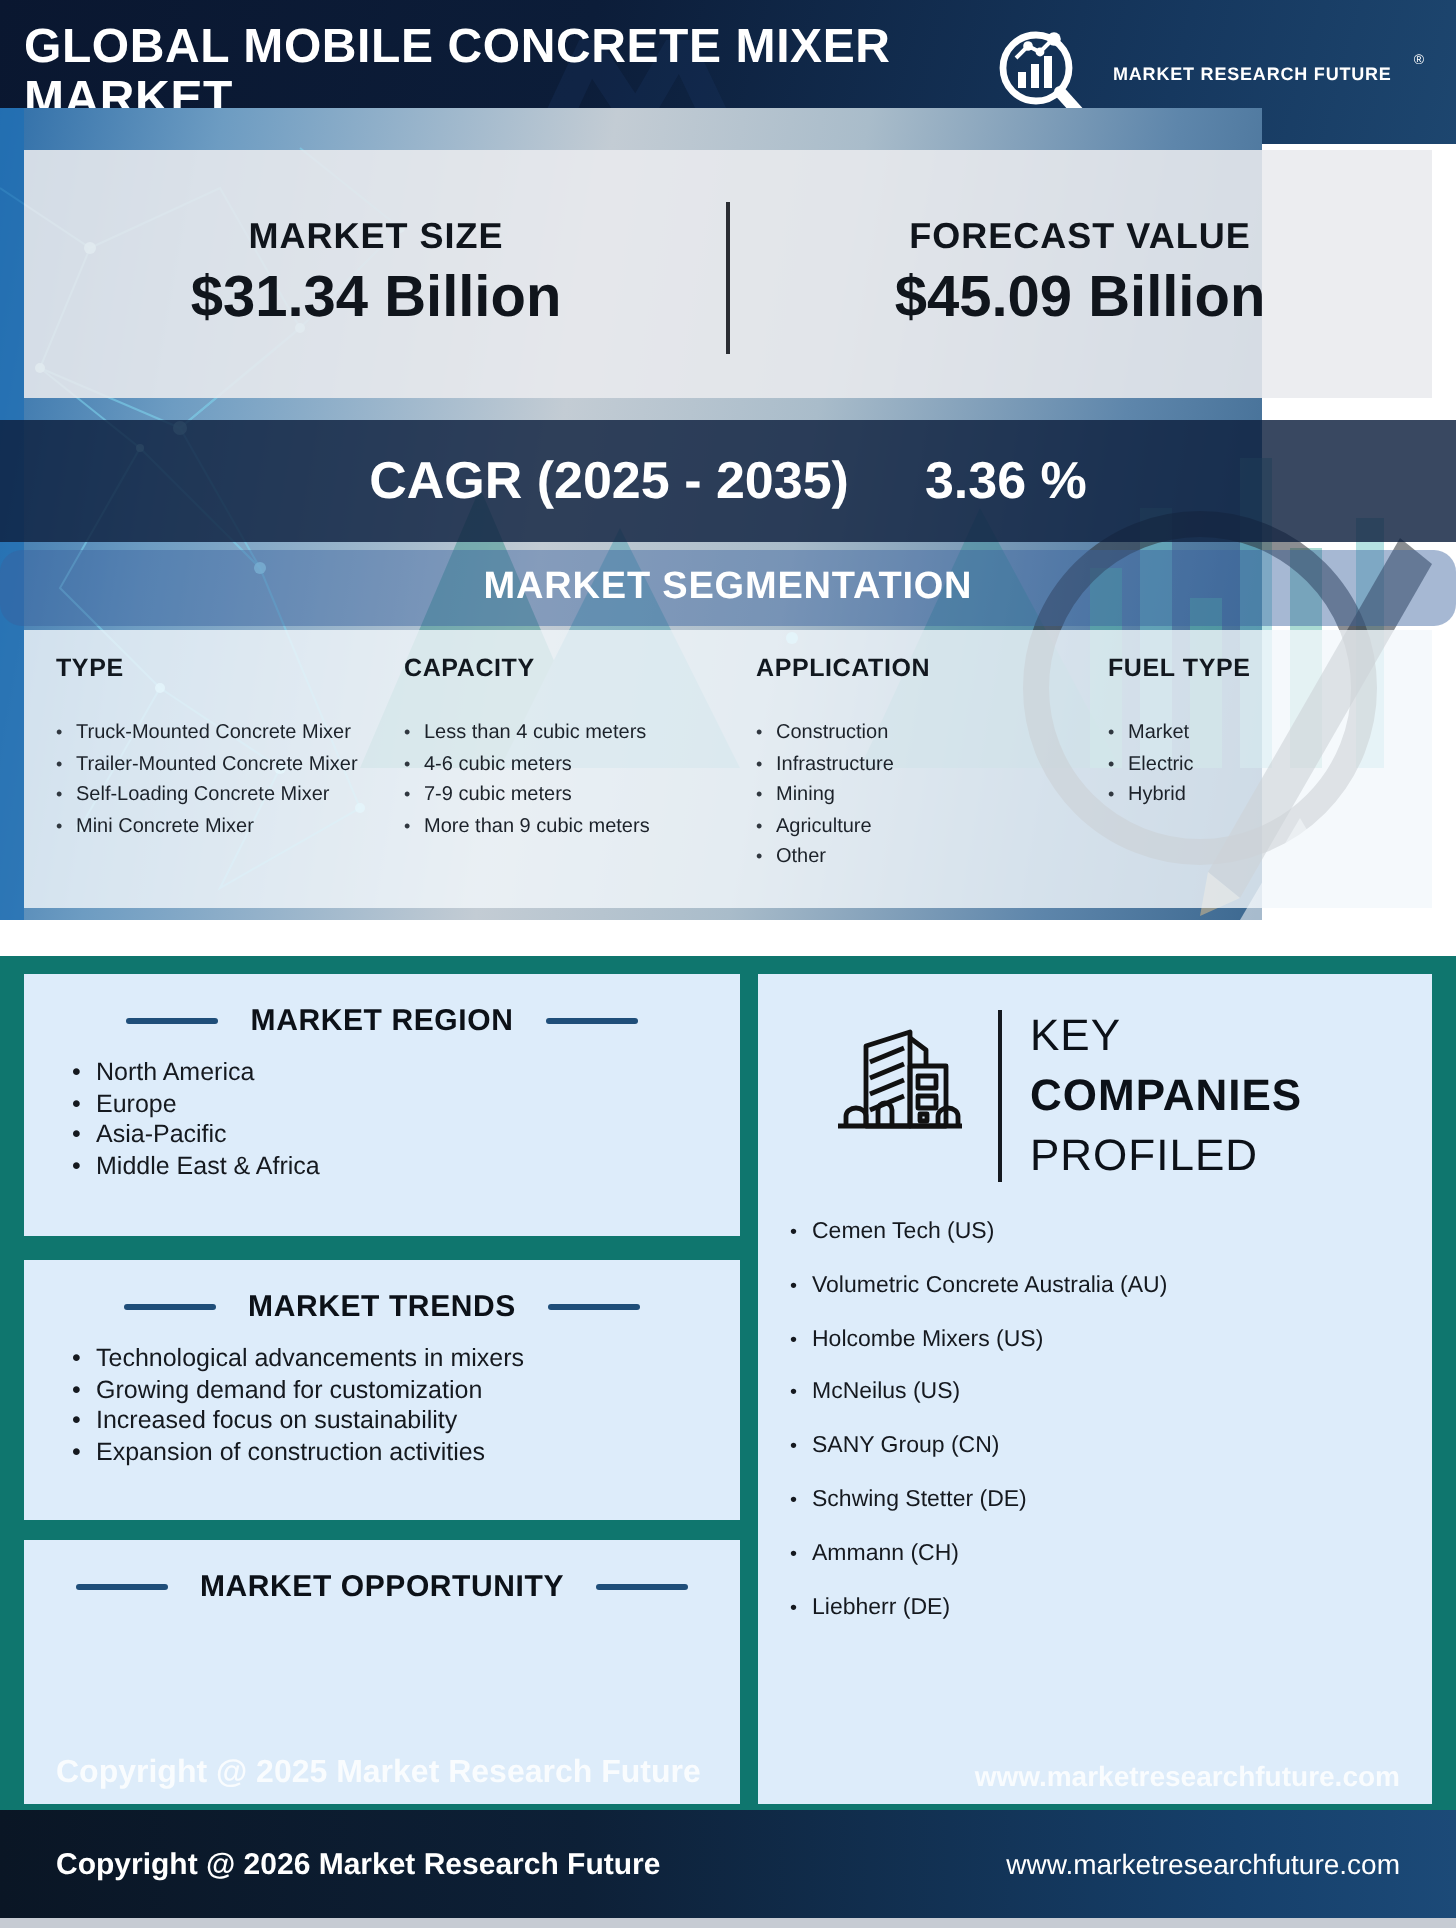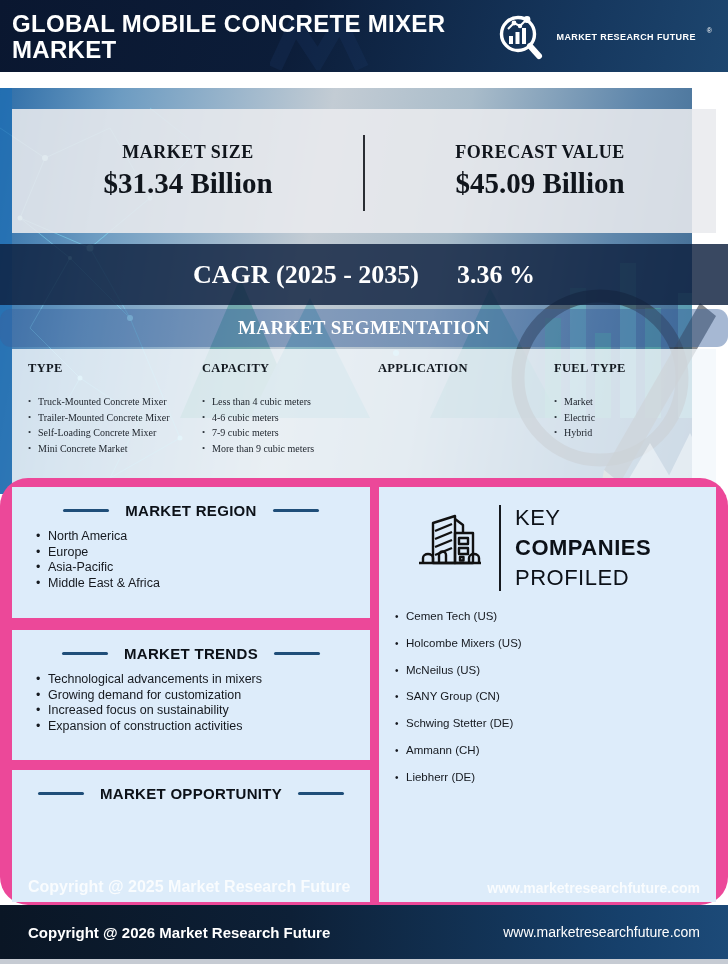--- a/index.html
+++ b/index.html
@@ -11,22 +11,22 @@
   .hdr { position:absolute; left:0; top:0; width:728px; height:72px;
          background:linear-gradient(105deg,#0a1730 0%,#0c1d39 40%,#16385f 80%,#1d466f 100%); overflow:hidden; }
   .hdr-m { position:absolute; left:270px; top:20px; opacity:.45; }
   .hdr-title { position:absolute; left:12px; top:11px; width:470px; color:#fff;
                font-size:24px; line-height:26px; font-weight:bold; letter-spacing:.3px; }
   .logo { position:absolute; right:14px; top:13px; display:flex; align-items:center; gap:13px; color:#fff; }
   .logo-text { font-size:9px; font-weight:bold; letter-spacing:.4px; white-space:nowrap; }
   .logo-reg { font-size:7px; position:relative; top:-7px; left:-2px; }
 
   
-  .photo { position:absolute; left:0; top:88px; width:692px; height:406px;
-           background:linear-gradient(100deg,#2f6ea8 0%,#6d9cc2 16%,#c3ccd4 44%,#a9bcca 62%,#5e86ab 84%,#3c6890 100%);font-family:Liberation Serif, serif; }
+  .photo { position:absolute; left:0; top:54px; width:631px; height:406px;
+           background:linear-gradient(100deg,#2f6ea8 0%,#6d9cc2 16%,#c3ccd4 44%,#a9bcca 62%,#5e86ab 84%,#3c6890 100%); }
   .deco { position:absolute; inset:0; }
 
   .size-box { position:absolute; left:12px; top:21px; width:704px; height:124px;
               background:rgba(233,234,238,.88); display:flex; }
   .stat { flex:1; display:flex; flex-direction:column; align-items:center; justify-content:center; gap:4px; color:#10151c; }
   .stat-label { font-size:18px; font-weight:bold; letter-spacing:.5px; }
   .stat-value { font-size:29px; font-weight:bold; }
   .vline { position:absolute; left:351px; top:26px; width:2px; height:76px; background:#2a2d33; }
 
   .cagr { position:absolute; left:0; top:156px; width:728px; height:61px;
@@ -40,21 +40,21 @@
 
   .seg-box { position:absolute; left:12px; top:261px; width:704px; height:139px;
              background:rgba(243,247,251,.80); display:grid; grid-template-columns:174px 176px 176px 1fr;
              padding:12px 0 0 16px; }
   .seg-col h3 { font-size:12.5px; font-weight:bold; color:#12181f; letter-spacing:.3px; margin-bottom:18px; }
   .seg-col ul { list-style:none; }
   .seg-col li { font-size:10px; color:#1c222a; line-height:15.5px; padding-left:10px; position:relative; }
   .seg-col li::before { content:"•"; position:absolute; left:0; font-size:9px; color:#30373f; }
 
   
-  .lower { position:absolute; left:0; top:478px; width:728px; height:427px; background:#ec4899;border-radius:28px; }
+  .lower { position:absolute; left:0; top:478px; width:728px; height:427px; background:#0f766e; }
   .card { position:absolute; background:#ddecfa; }
   .card-region { left:12px; top:9px; width:358px; height:131px; }
   .card-trends { left:12px; top:152px; width:358px; height:130px; }
   .card-opp    { left:12px; top:292px; width:358px; height:132px; }
   .card-comp   { left:379px; top:9px; width:337px; height:415px; }
 
   .card-head { display:flex; align-items:center; justify-content:center; gap:16px; margin-top:15px; }
   .card-head .title { font-size:15px; font-weight:bold; color:#0c1118; letter-spacing:.3px; }
   .dash { width:46px; height:3px; background:#1f4e79; border-radius:2px; }
 
@@ -183,34 +183,41 @@
     </div>
 
     <div class="seg-title">MARKET SEGMENTATION</div>
     <div class="seg-box">
       <div class="seg-col">
         <h3>TYPE</h3>
         <ul>
             <li>Truck-Mounted Concrete Mixer</li>
             <li>Trailer-Mounted Concrete Mixer</li>
             <li>Self-Loading Concrete Mixer</li>
-            <li>Mini Concrete Market</li>
+            <li>Mini Concrete Mixer</li>
           </ul>
       </div>
       <div class="seg-col">
         <h3>CAPACITY</h3>
         <ul>
             <li>Less than 4 cubic meters</li>
             <li>4-6 cubic meters</li>
             <li>7-9 cubic meters</li>
             <li>More than 9 cubic meters</li>
           </ul>
       </div>
       <div class="seg-col">
         <h3>APPLICATION</h3>
+        <ul>
+            <li>Construction</li>
+            <li>Infrastructure</li>
+            <li>Mining</li>
+            <li>Agriculture</li>
+            <li>Other</li>
+          </ul>
       </div>
       <div class="seg-col">
         <h3>FUEL TYPE</h3>
         <ul>
             <li>Market</li>
             <li>Electric</li>
             <li>Hybrid</li>
           </ul>
       </div>
     </div>
@@ -276,20 +283,21 @@
         </svg>
         <div class="comp-div"></div>
         <div class="comp-titles">
           <div>KEY</div>
           <div class="b">COMPANIES</div>
           <div>PROFILED</div>
         </div>
       </div>
       <ul class="clist">
           <li>Cemen Tech (US)</li>
+          <li>Volumetric Concrete Australia (AU)</li>
           <li>Holcombe Mixers (US)</li>
           <li>McNeilus (US)</li>
           <li>SANY Group (CN)</li>
           <li>Schwing Stetter (DE)</li>
           <li>Ammann (CH)</li>
           <li>Liebherr (DE)</li>
         </ul>
     </div>
 
     <div class="wm wm-left">Copyright @ 2025 Market Research Future</div>

